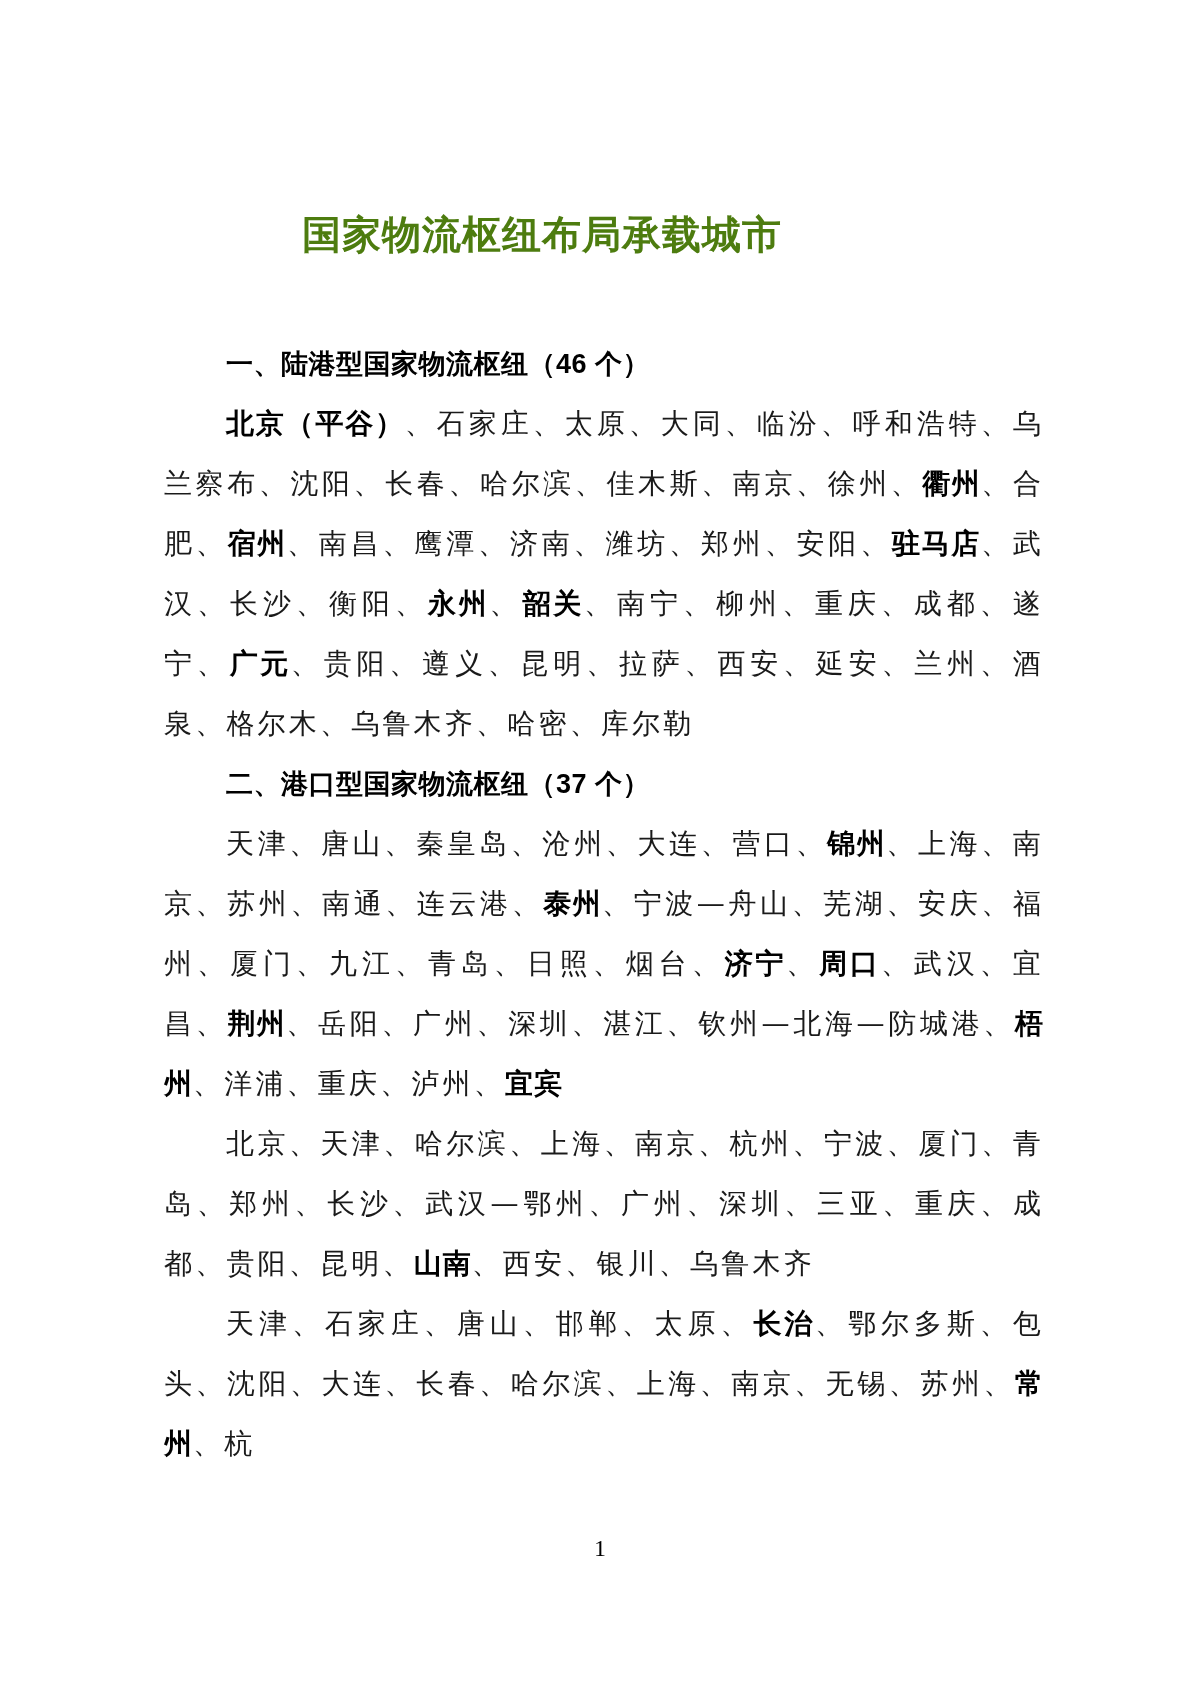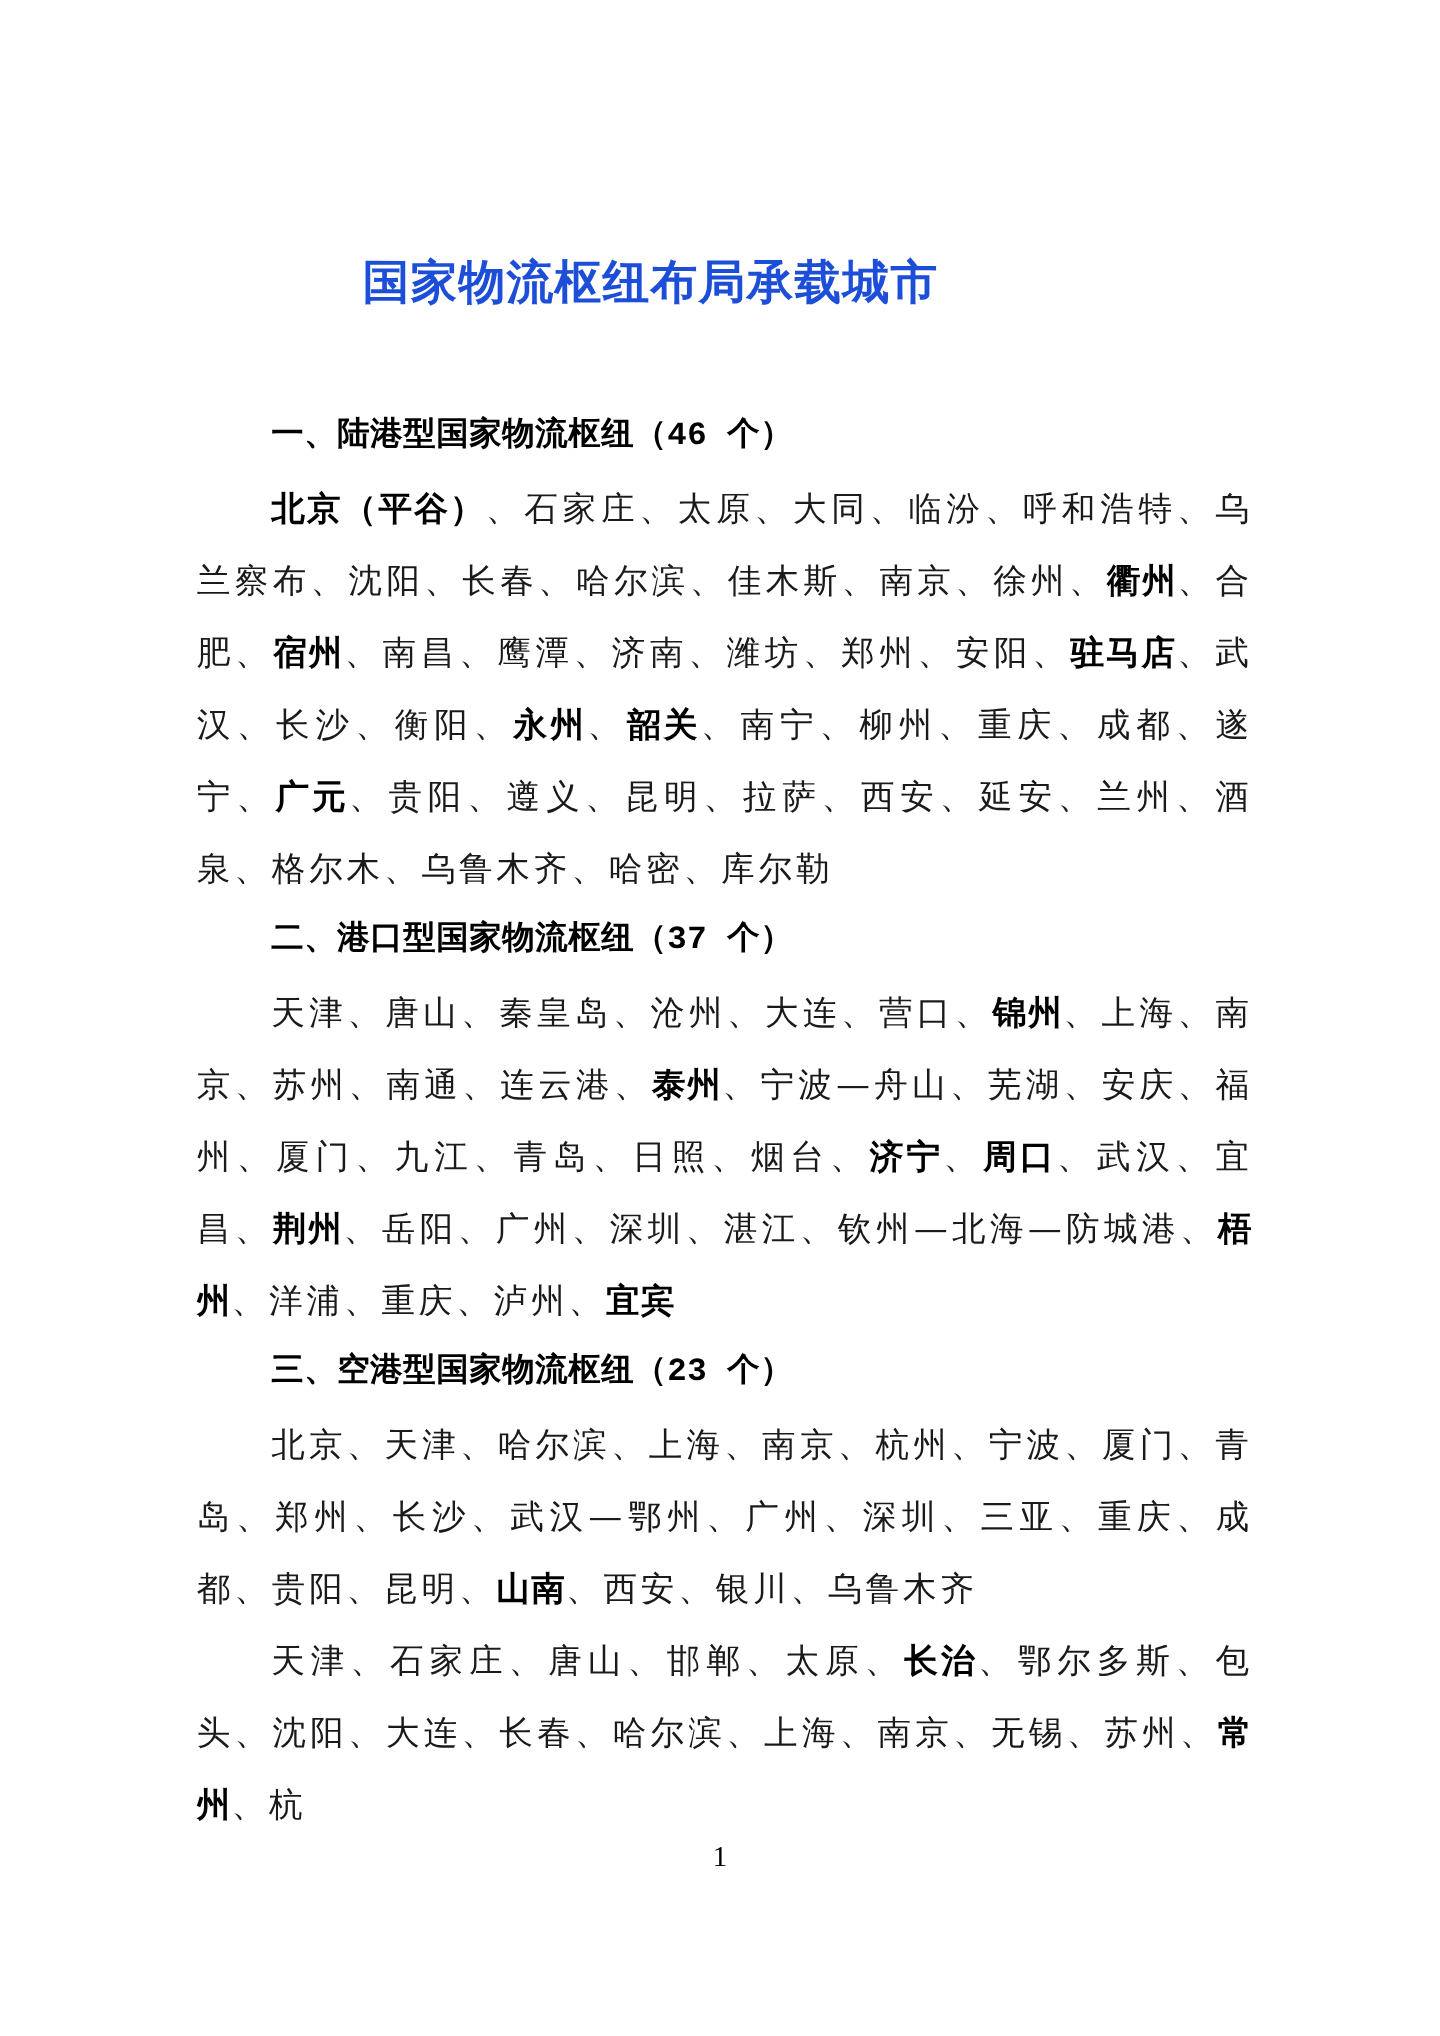--- a/index.html
+++ b/index.html
@@ -1,30 +1,30 @@
 <!DOCTYPE html>
 <html><head>
 <meta charset="utf-8">
 <style>
   html, body { margin: 0; padding: 0; background: #ffffff; }
   body { width: 1200px; height: 1697px; position: relative; overflow: hidden; color: #111; }
   .page { position: absolute; left: 0; top: 0; width: 1200px; height: 1697px; }
   .title {
     position: absolute; left: 0; width: 1084px; top: 208px; text-align: center;
     font-family: "DejaVu Serif", "Liberation Serif", serif; font-weight: bold;
-    font-size: 39px; letter-spacing: 1px; color: #1d4ed8;
+    font-size: 39px; letter-spacing: 1px; color: #4d7c0f;
   }
   .content {
     position: absolute; left: 164px; width: 880px; top: 334px;
     font-family: "DejaVu Serif", "Liberation Serif", serif;
     font-size: 28px; line-height: 60px; color: #1a1a1a; letter-spacing: 3.2px;
     text-align: justify; text-align-last: left;
   }
   .heading {
-    text-indent: 62px; font-family: Liberation Mono, monospace;
+    text-indent: 62px; font-family: Liberation Sans, sans-serif;
     font-weight: bold; letter-spacing: 0.5px; color: #000; font-size: 27px;
   }
   .para { text-indent: 62px; margin: 0; }
   .b { font-family: "DejaVu Sans", "Liberation Sans", sans-serif; font-weight: bold; color: #000; letter-spacing: 1px; margin-top: 24px; }
   .sep { }
   .pagenum {
     position: absolute; left: 0; width: 1200px; top: 1535px; text-align: center;
     font-family: "Liberation Serif", "DejaVu Serif", serif; font-size: 24px; color: #000;
   }
 </style>
@@ -34,20 +34,19 @@
 <div class="page">
   <div class="title">国家物流枢纽布局承载城市</div>
 
   <div class="content">
     <div class="heading">一、陆港型国家物流枢纽（46 个）</div>
     <p class="para"><span class="b">北京（平谷）</span><span class="sep">、</span><span>石家庄</span><span class="sep">、</span><span>太原</span><span class="sep">、</span><span>大同</span><span class="sep">、</span><span>临汾</span><span class="sep">、</span><span>呼和浩特</span><span class="sep">、</span><span>乌兰察布</span><span class="sep">、</span><span>沈阳</span><span class="sep">、</span><span>长春</span><span class="sep">、</span><span>哈尔滨</span><span class="sep">、</span><span>佳木斯</span><span class="sep">、</span><span>南京</span><span class="sep">、</span><span>徐州</span><span class="sep">、</span><span class="b">衢州</span><span class="sep">、</span><span>合肥</span><span class="sep">、</span><span class="b">宿州</span><span class="sep">、</span><span>南昌</span><span class="sep">、</span><span>鹰潭</span><span class="sep">、</span><span>济南</span><span class="sep">、</span><span>潍坊</span><span class="sep">、</span><span>郑州</span><span class="sep">、</span><span>安阳</span><span class="sep">、</span><span class="b">驻马店</span><span class="sep">、</span><span>武汉</span><span class="sep">、</span><span>长沙</span><span class="sep">、</span><span>衡阳</span><span class="sep">、</span><span class="b">永州</span><span class="sep">、</span><span class="b">韶关</span><span class="sep">、</span><span>南宁</span><span class="sep">、</span><span>柳州</span><span class="sep">、</span><span>重庆</span><span class="sep">、</span><span>成都</span><span class="sep">、</span><span>遂宁</span><span class="sep">、</span><span class="b">广元</span><span class="sep">、</span><span>贵阳</span><span class="sep">、</span><span>遵义</span><span class="sep">、</span><span>昆明</span><span class="sep">、</span><span>拉萨</span><span class="sep">、</span><span>西安</span><span class="sep">、</span><span>延安</span><span class="sep">、</span><span>兰州</span><span class="sep">、</span><span>酒泉</span><span class="sep">、</span><span>格尔木</span><span class="sep">、</span><span>乌鲁木齐</span><span class="sep">、</span><span>哈密</span><span class="sep">、</span><span>库尔勒</span></p>
 
     <div class="heading">二、港口型国家物流枢纽（37 个）</div>
     <p class="para"><span>天津</span><span class="sep">、</span><span>唐山</span><span class="sep">、</span><span>秦皇岛</span><span class="sep">、</span><span>沧州</span><span class="sep">、</span><span>大连</span><span class="sep">、</span><span>营口</span><span class="sep">、</span><span class="b">锦州</span><span class="sep">、</span><span>上海</span><span class="sep">、</span><span>南京</span><span class="sep">、</span><span>苏州</span><span class="sep">、</span><span>南通</span><span class="sep">、</span><span>连云港</span><span class="sep">、</span><span class="b">泰州</span><span class="sep">、</span><span>宁波—舟山</span><span class="sep">、</span><span>芜湖</span><span class="sep">、</span><span>安庆</span><span class="sep">、</span><span>福州</span><span class="sep">、</span><span>厦门</span><span class="sep">、</span><span>九江</span><span class="sep">、</span><span>青岛</span><span class="sep">、</span><span>日照</span><span class="sep">、</span><span>烟台</span><span class="sep">、</span><span class="b">济宁</span><span class="sep">、</span><span class="b">周口</span><span class="sep">、</span><span>武汉</span><span class="sep">、</span><span>宜昌</span><span class="sep">、</span><span class="b">荆州</span><span class="sep">、</span><span>岳阳</span><span class="sep">、</span><span>广州</span><span class="sep">、</span><span>深圳</span><span class="sep">、</span><span>湛江</span><span class="sep">、</span><span>钦州—北海—防城港</span><span class="sep">、</span><span class="b">梧州</span><span class="sep">、</span><span>洋浦</span><span class="sep">、</span><span>重庆</span><span class="sep">、</span><span>泸州</span><span class="sep">、</span><span class="b">宜宾</span></p>
 
-    <div class="heading">三、空港型国家物流枢纽（23 个）</div>
     <p class="para"><span>北京</span><span class="sep">、</span><span>天津</span><span class="sep">、</span><span>哈尔滨</span><span class="sep">、</span><span>上海</span><span class="sep">、</span><span>南京</span><span class="sep">、</span><span>杭州</span><span class="sep">、</span><span>宁波</span><span class="sep">、</span><span>厦门</span><span class="sep">、</span><span>青岛</span><span class="sep">、</span><span>郑州</span><span class="sep">、</span><span>长沙</span><span class="sep">、</span><span>武汉—鄂州</span><span class="sep">、</span><span>广州</span><span class="sep">、</span><span>深圳</span><span class="sep">、</span><span>三亚</span><span class="sep">、</span><span>重庆</span><span class="sep">、</span><span>成都</span><span class="sep">、</span><span>贵阳</span><span class="sep">、</span><span>昆明</span><span class="sep">、</span><span class="b">山南</span><span class="sep">、</span><span>西安</span><span class="sep">、</span><span>银川</span><span class="sep">、</span><span>乌鲁木齐</span></p>
 
     <p class="para"><span>天津</span><span class="sep">、</span><span>石家庄</span><span class="sep">、</span><span>唐山</span><span class="sep">、</span><span>邯郸</span><span class="sep">、</span><span>太原</span><span class="sep">、</span><span class="b">长治</span><span class="sep">、</span><span>鄂尔多斯</span><span class="sep">、</span><span>包头</span><span class="sep">、</span><span>沈阳</span><span class="sep">、</span><span>大连</span><span class="sep">、</span><span>长春</span><span class="sep">、</span><span>哈尔滨</span><span class="sep">、</span><span>上海</span><span class="sep">、</span><span>南京</span><span class="sep">、</span><span>无锡</span><span class="sep">、</span><span>苏州</span><span class="sep">、</span><span class="b">常州</span><span class="sep">、</span><span>杭</span></p>
   </div>
 
   <div class="pagenum">1</div>
 </div>
 
 </body></html>

